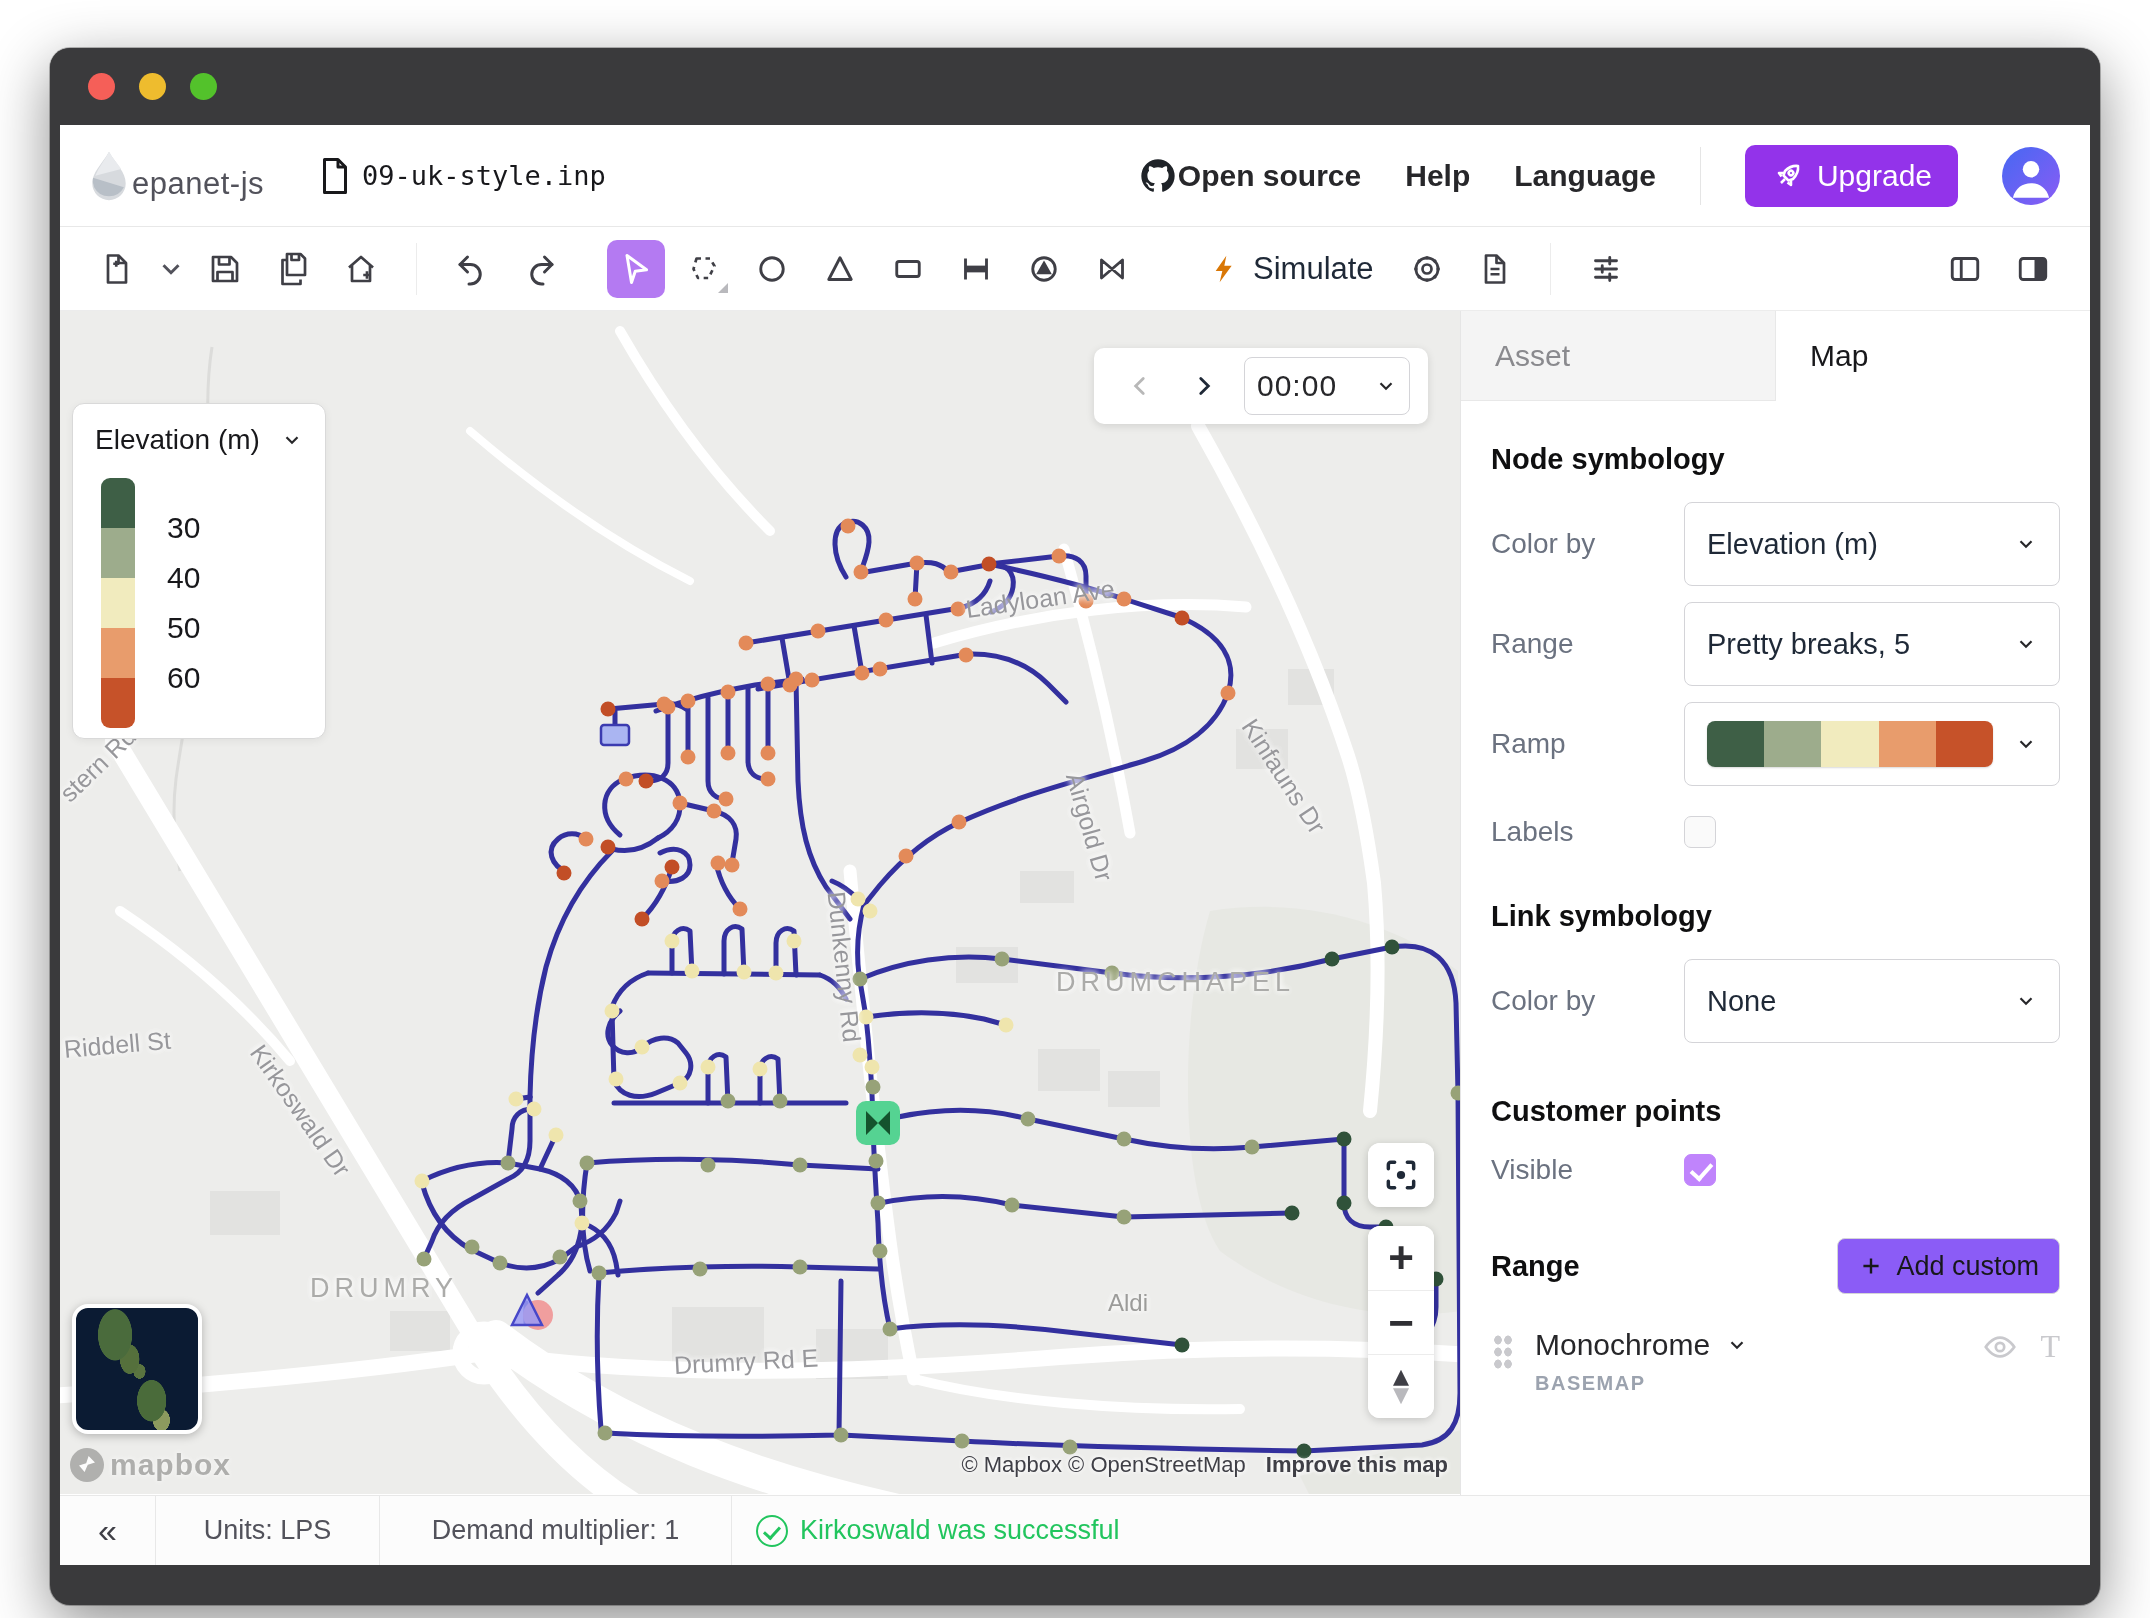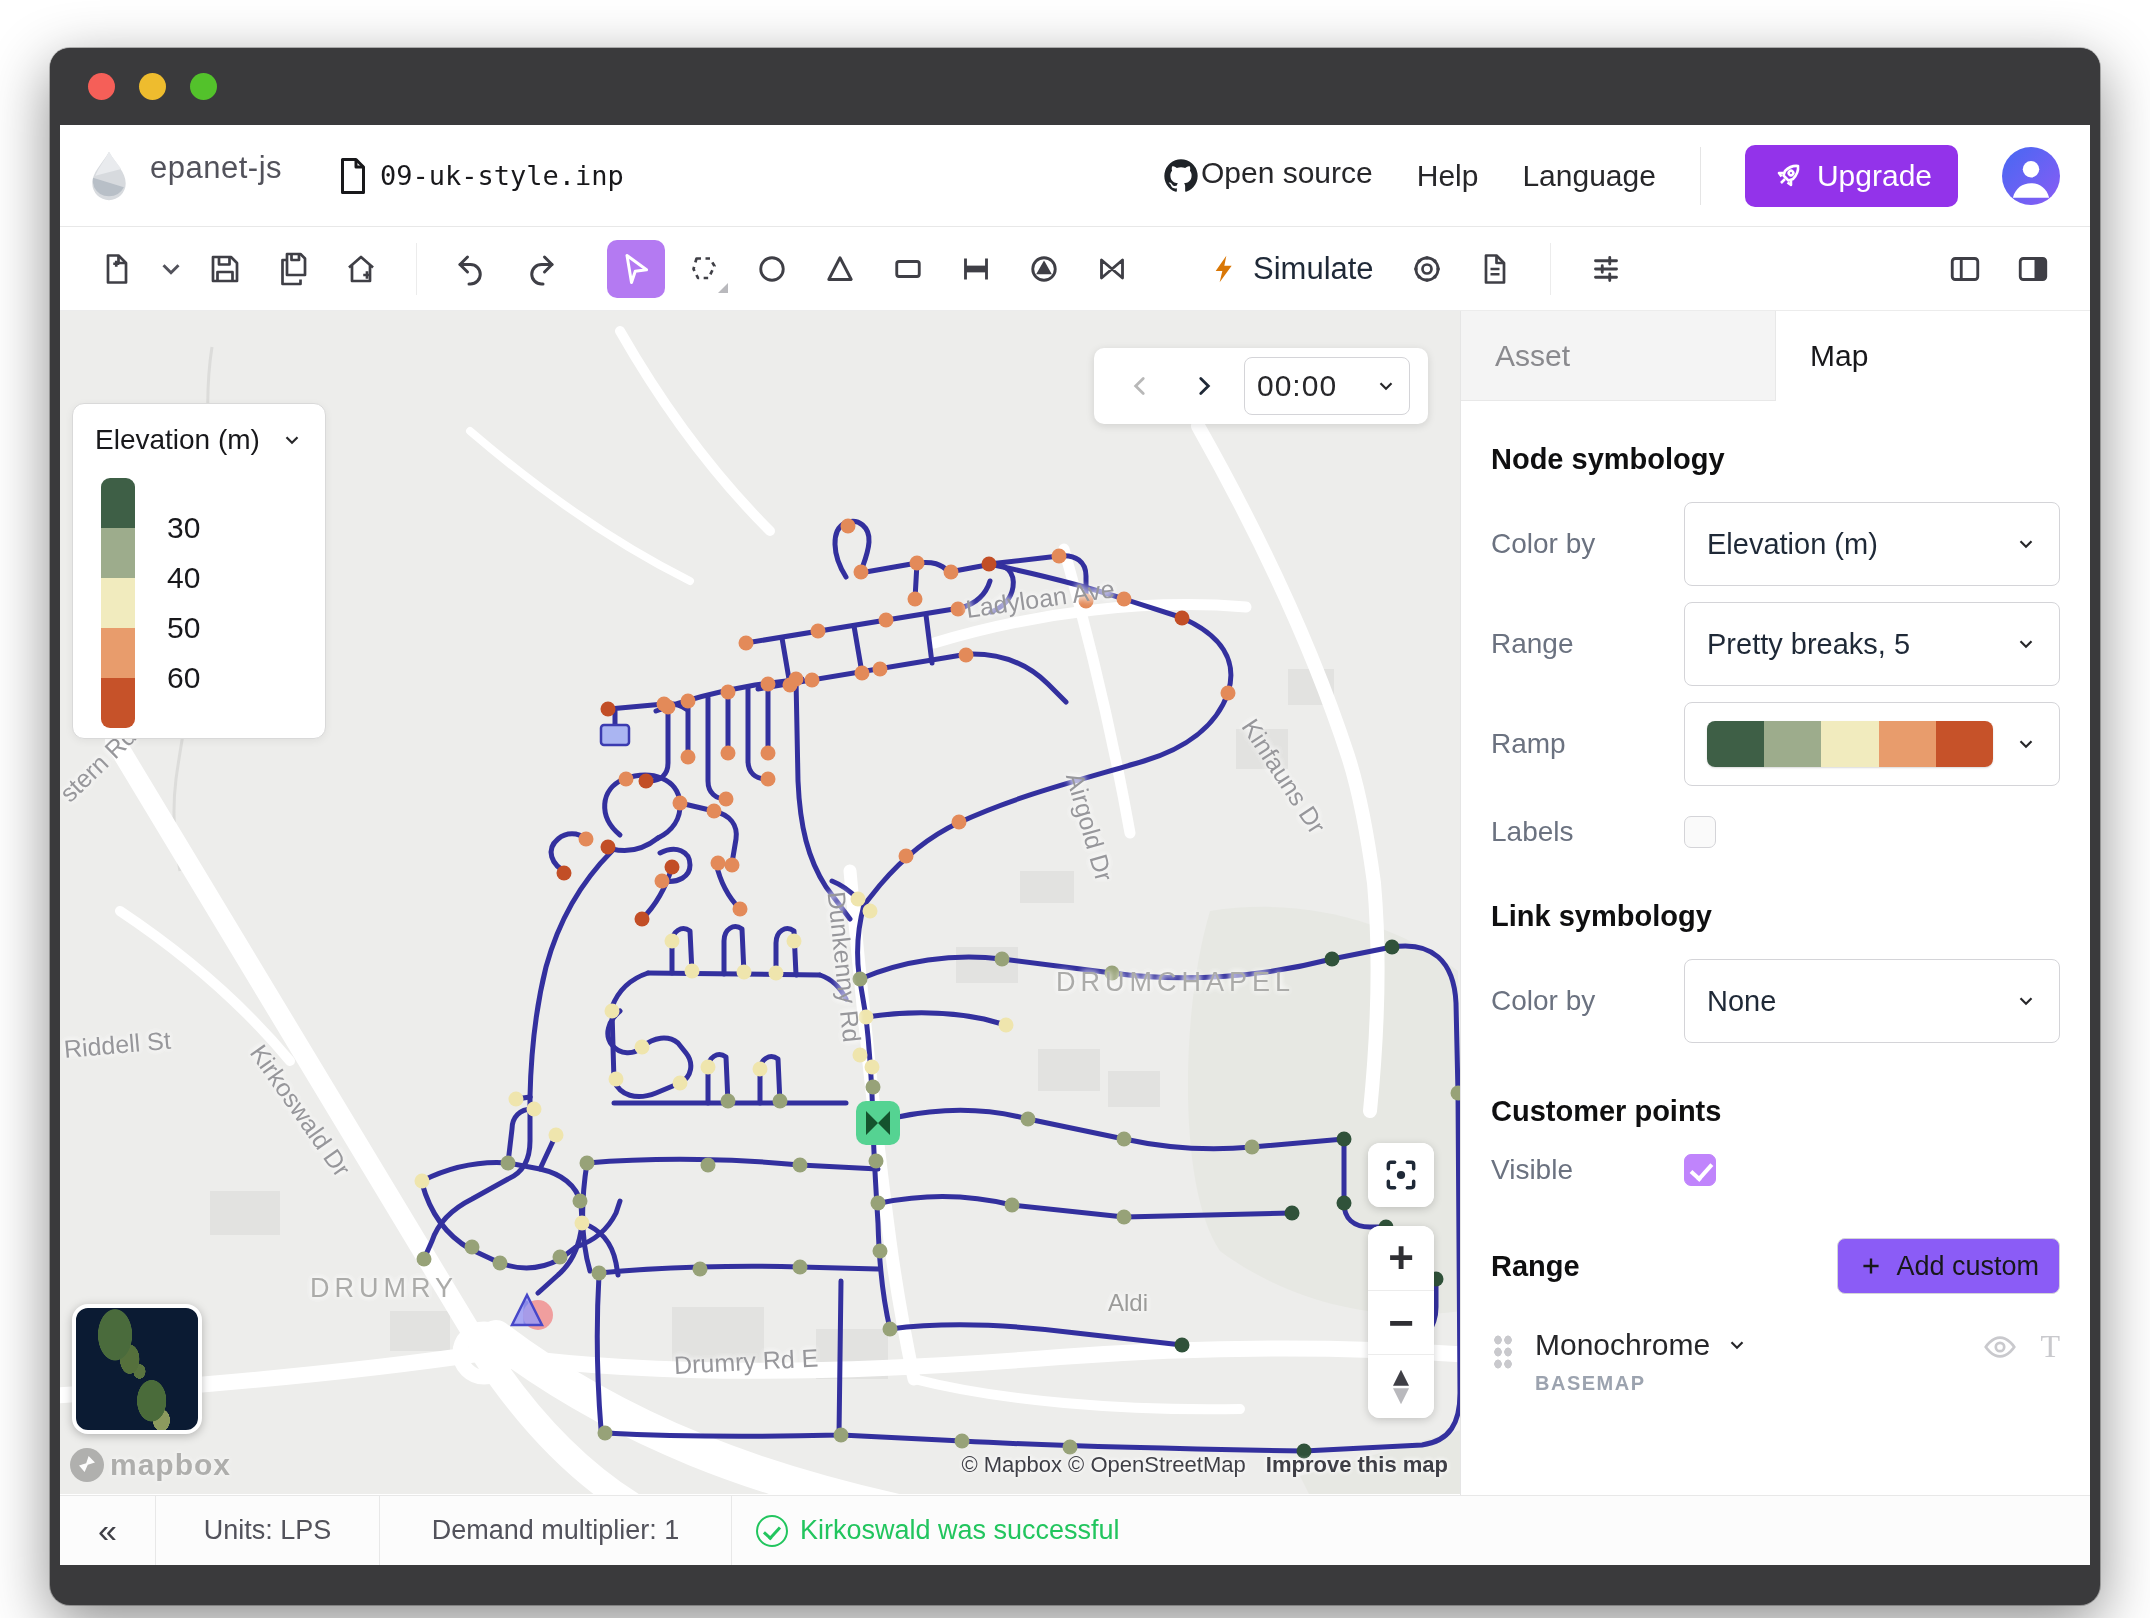--- a/index.html
+++ b/index.html
@@ -6,26 +6,26 @@
   html,body { width:2150px; height:1618px; background:#fff; font-family:"Liberation Sans", sans-serif; overflow:hidden; }
   .stage { position:relative; width:2150px; height:1618px; }
   .window { position:absolute; left:50px; top:48px; width:2050px; height:1557px; background:#3a3a3c; border-radius:20px; box-shadow:0 18px 60px rgba(0,0,0,.45), 0 0 0 1px rgba(0,0,0,.25); overflow:hidden; }
   .titlebar { height:77px; background:#3a3a3c; display:flex; align-items:center; padding-left:38px; }
   .traffic { display:flex; gap:24px; }
   .dot { width:27px; height:27px; border-radius:50%; }
   .content { position:absolute; left:10px; right:10px; top:77px; bottom:40px; background:#fff; display:flex; flex-direction:column; }
 
   
   .appbar { height:102px; display:flex; align-items:center; border-bottom:1px solid #e8e8e8; padding:0 30px 0 26px; flex:0 0 auto; }
-  .brand { display:flex; align-items:flex-start; gap:18px; }
+  .brand { display:flex; align-items:flex-end; }
   .brand-name { font-size:31px; color:#52525b; letter-spacing:.5px; }
   .filechip { display:flex; align-items:center; gap:12px; margin-left:56px; }
   .filename { font-family:"DejaVu Sans Mono", monospace; font-size:27px; color:#18181b; }
   .appbar-right { margin-left:auto; display:flex; align-items:center; gap:44px; }
-  .navitem { font-size:30px; color:#27272a; display:flex; align-items:flex-start; cursor:pointer; }
+  .navitem { font-size:30px; color:#27272a; display:flex; align-items:center; cursor:pointer;font-weight:bold; }
   .vdiv { width:1px; height:58px; background:#e5e5e5; }
   .upgrade { background:#9333ea; color:#fff; font-size:30px; border:none; border-radius:10px; height:62px; padding:0 26px; display:flex; align-items:center; gap:12px; }
   .avatar { width:58px; height:58px; border-radius:50%; background:linear-gradient(135deg,#4668f2,#8a5cf5); position:relative; overflow:hidden; }
   .avatar svg { position:absolute; inset:0; }
 
   
   .toolbar { height:84px; display:flex; align-items:center; padding:0 28px; border-bottom:1px solid #ececec; gap:10px; flex:0 0 auto; }
   .tbtn { width:58px; height:58px; border-radius:10px; display:flex; align-items:center; justify-content:center; background:transparent; border:none; color:#3f3f46; position:relative; }
   .tbtn svg { width:36px; height:36px; }
   .tbtn.small { width:30px; }

